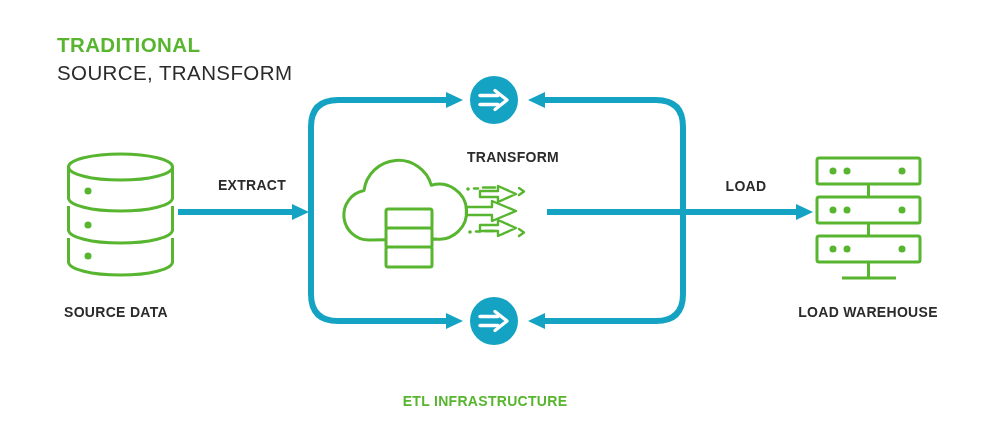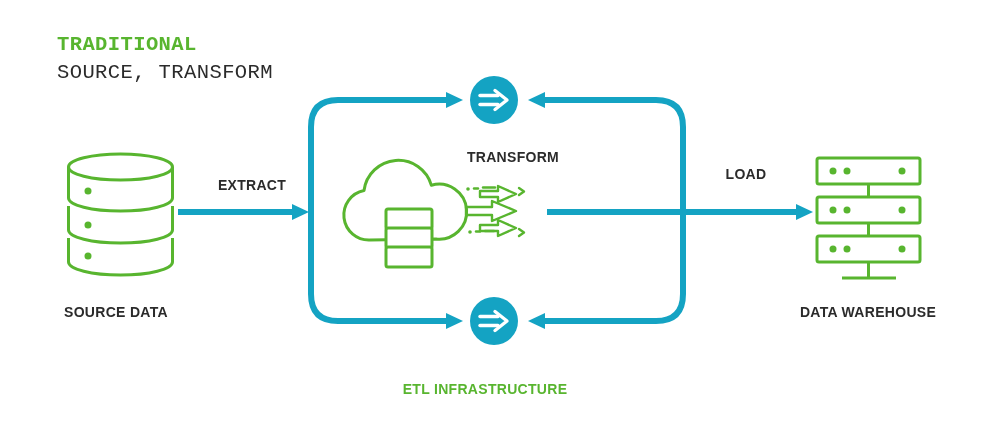--- a/index.html
+++ b/index.html
@@ -21,21 +21,21 @@
   .green-line{stroke:var(--brand-green);stroke-width:3;fill:none;}
   .green-shape{stroke:var(--brand-green);stroke-width:3;fill:#ffffff;stroke-linejoin:round;}
   .green-thin{stroke:var(--brand-green);stroke-width:2.4;fill:none;stroke-linecap:round;stroke-linejoin:round;}
   .green-dot{fill:var(--brand-green);stroke:none;}
   .white-glyph{stroke:#ffffff;stroke-width:3.4;fill:none;stroke-linecap:round;stroke-linejoin:round;}
 
   
   .title-block{
     position:absolute;left:57px;top:31px;
     font-size:20.5px;line-height:28px;letter-spacing:.4px;
-    color:var(--text-dark);font-weight:500;white-space:nowrap;font-family:Liberation Mono, monospace;
+    color:var(--text-dark);font-weight:500;white-space:nowrap;
   }
   .title-line-green{color:var(--brand-green);font-weight:700;}
   .diagram-label{
     position:absolute;transform:translateX(-50%);
     font-size:14px;font-weight:700;letter-spacing:.3px;
     color:var(--text-dark);white-space:nowrap;
   }
   .diagram-label.green{color:var(--brand-green);}
 </style>
 </head>
@@ -135,17 +135,17 @@
     </g>
   </svg>
 
   <div class="title-block">
     <div class="title-line-green">TRADITIONAL</div>
     <div>SOURCE, TRANSFORM</div>
   </div>
 
   <span class="diagram-label" style="left:238px;top:177px;padding-left:28px;">EXTRACT</span>
   <span class="diagram-label" style="left:513px;top:149px;">TRANSFORM</span>
-  <span class="diagram-label" style="left:746px;top:166px;">LOAD</span>
+  <span class="diagram-label" style="left:746px;top:178px;">LOAD</span>
   <span class="diagram-label" style="left:116px;top:304px;">SOURCE DATA</span>
-  <span class="diagram-label" style="left:868px;top:304px;">DATA WAREHOUSE</span>
-  <span class="diagram-label green" style="left:485px;top:381px;">ETL INFRASTRUCTURE</span>
+  <span class="diagram-label" style="left:868px;top:304px;">LOAD WAREHOUSE</span>
+  <span class="diagram-label green" style="left:485px;top:393px;">ETL INFRASTRUCTURE</span>
 </div>
 
 </body></html>

